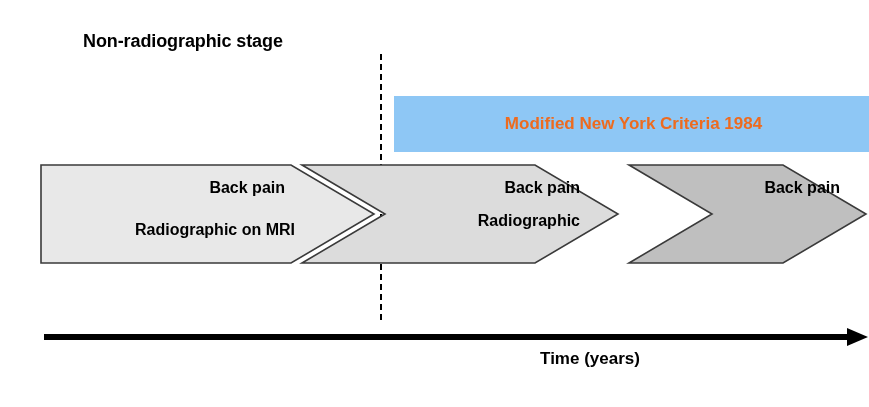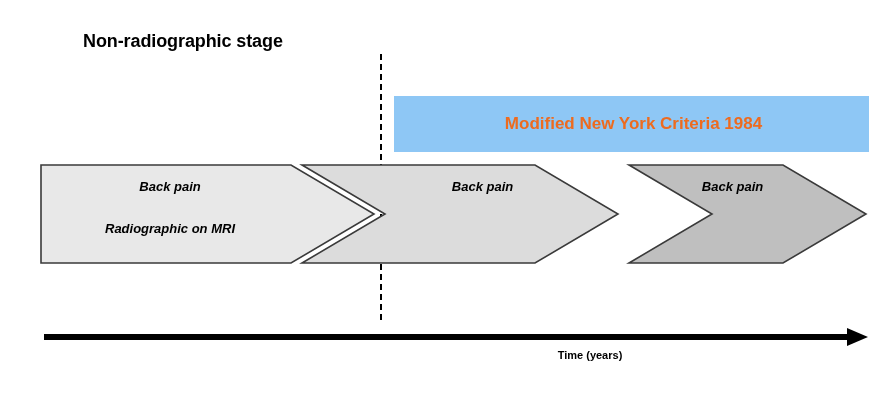--- a/index.html
+++ b/index.html
@@ -65,27 +65,26 @@
     left: 0px;
     top: 160px;
     width: 869px;
     height: 115px;
   }
   #chevron-band svg {
     display: block;
   }
   .chevron-text {
     position: absolute;
-    font-size: 13px;
+    font-size: 16px;
     font-weight: bold;
     color: #000000;
-    text-align: center;
+    text-align: right;
     white-space: nowrap;
     line-height: 1.05;
-    font-style: italic;
   }
   #stage1-line1 { left: 55px;  top: 180px; width: 230px; }
   #stage1-line2 { left: 45px;  top: 222px; width: 250px; }
   #stage2-line1 { left: 385px; top: 180px; width: 195px; }
   #stage2-line2 { left: 385px; top: 213px; width: 195px; }
   #stage2-line3 { left: 385px; top: 237px; width: 195px; }
   #stage3-line1 { left: 625px; top: 180px; width: 215px; }
   #stage3-line2 { left: 615px; top: 222px; width: 235px; }
   #timeline-axis {
     position: absolute;
@@ -93,21 +92,21 @@
     top: 326px;
     width: 824px;
     height: 22px;
   }
   #timeline-label {
     position: absolute;
     left: 480px;
     top: 349px;
     width: 220px;
     text-align: center;
-    font-size: 11px;
+    font-size: 17px;
     font-weight: bold;
     color: #000000;
     white-space: nowrap;
   }
 </style>
 </head>
 <body>
 
 <div id="diagram-root">
 
@@ -128,20 +127,21 @@
       <polygon points="302,5 535,5 618,54 535,103 302,103 385,54" fill="#DCDCDC" stroke="#3A3A3A" stroke-width="1.6"></polygon>
 
       <polygon points="629,5 783,5 866,54 783,103 629,103 712,54" fill="#BFBFBF" stroke="#3A3A3A" stroke-width="1.6"></polygon>
     </svg>
   </div>
 
   <div class="chevron-text" id="stage1-line1">Back pain</div>
   <div class="chevron-text" id="stage1-line2">Radiographic on MRI</div>
 
   <div class="chevron-text" id="stage2-line1">Back pain</div>
+  <div class="chevron-text" id="stage2-line2">Radiographic</div>
 
   <div class="chevron-text" id="stage3-line1">Back pain</div>
 
   <div id="timeline-axis">
     <svg width="824" height="22" viewBox="0 0 824 22" xmlns="http://www.w3.org/2000/svg">
       <line x1="0" y1="11" x2="805" y2="11" stroke="#000000" stroke-width="6"></line>
       <polygon points="803,2 824,11 803,20" fill="#000000"></polygon>
     </svg>
   </div>
 

